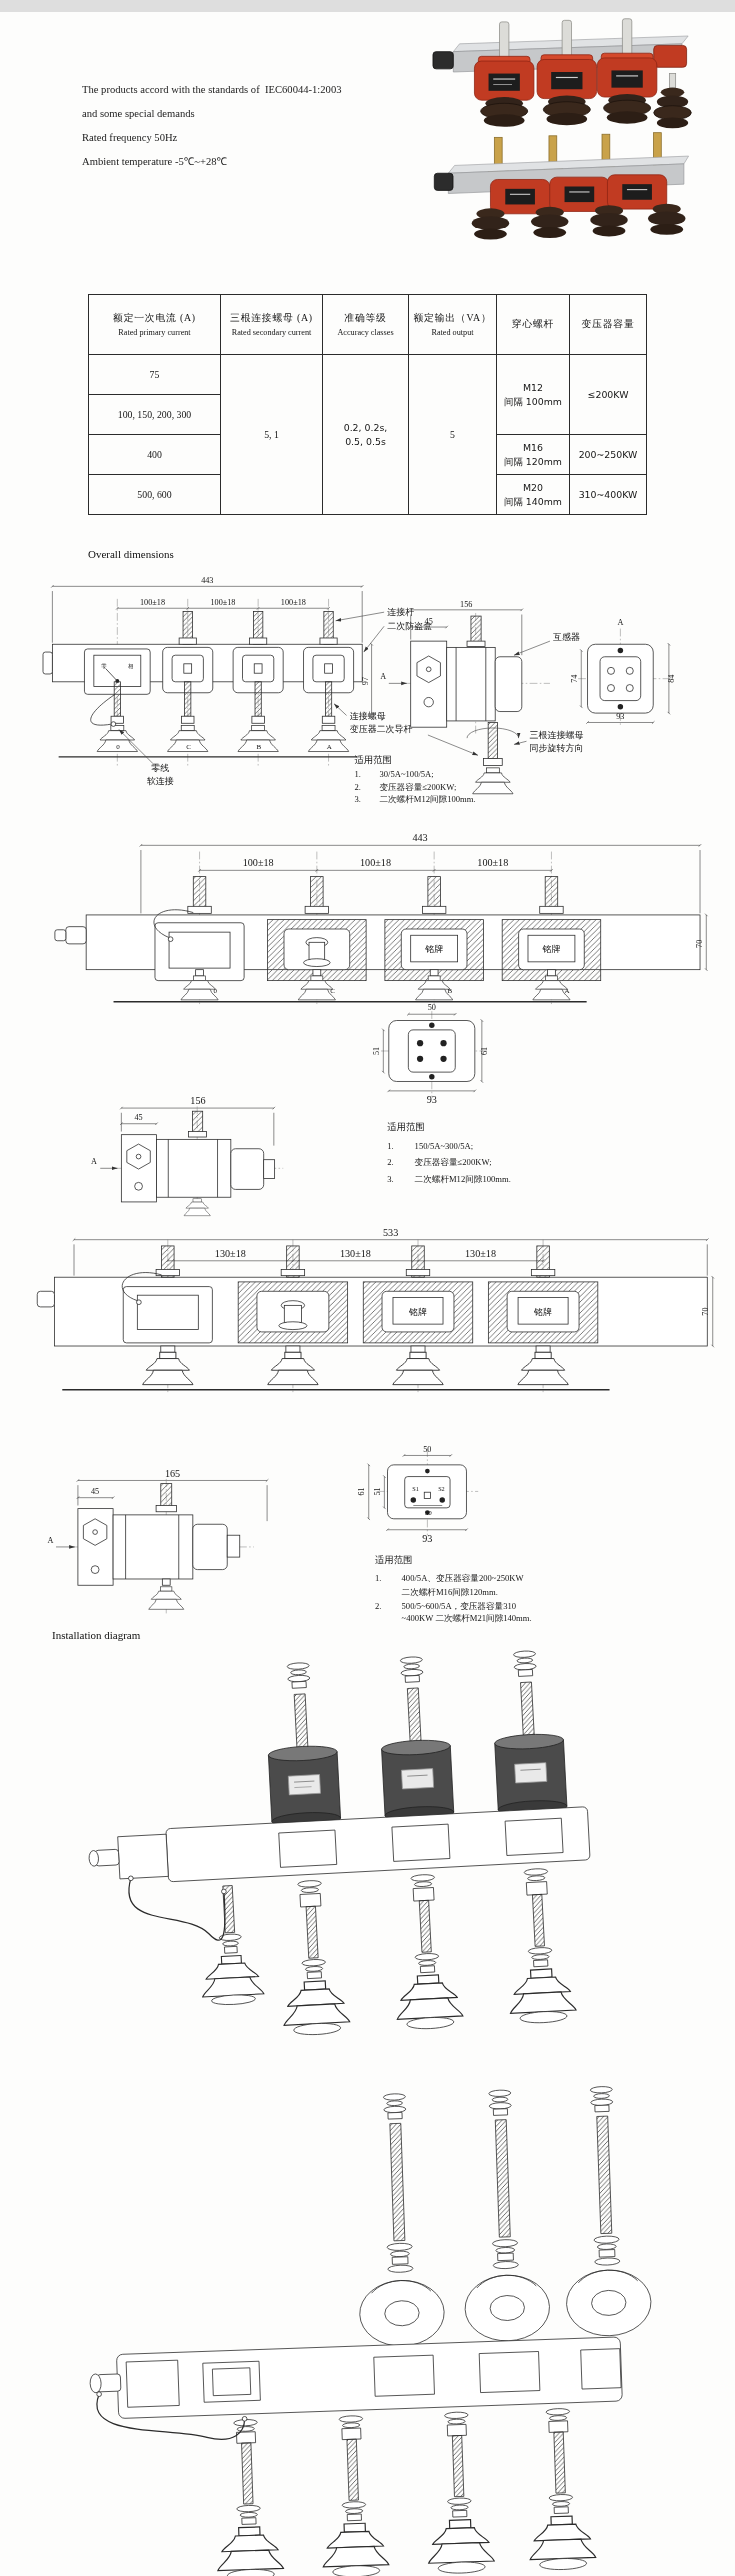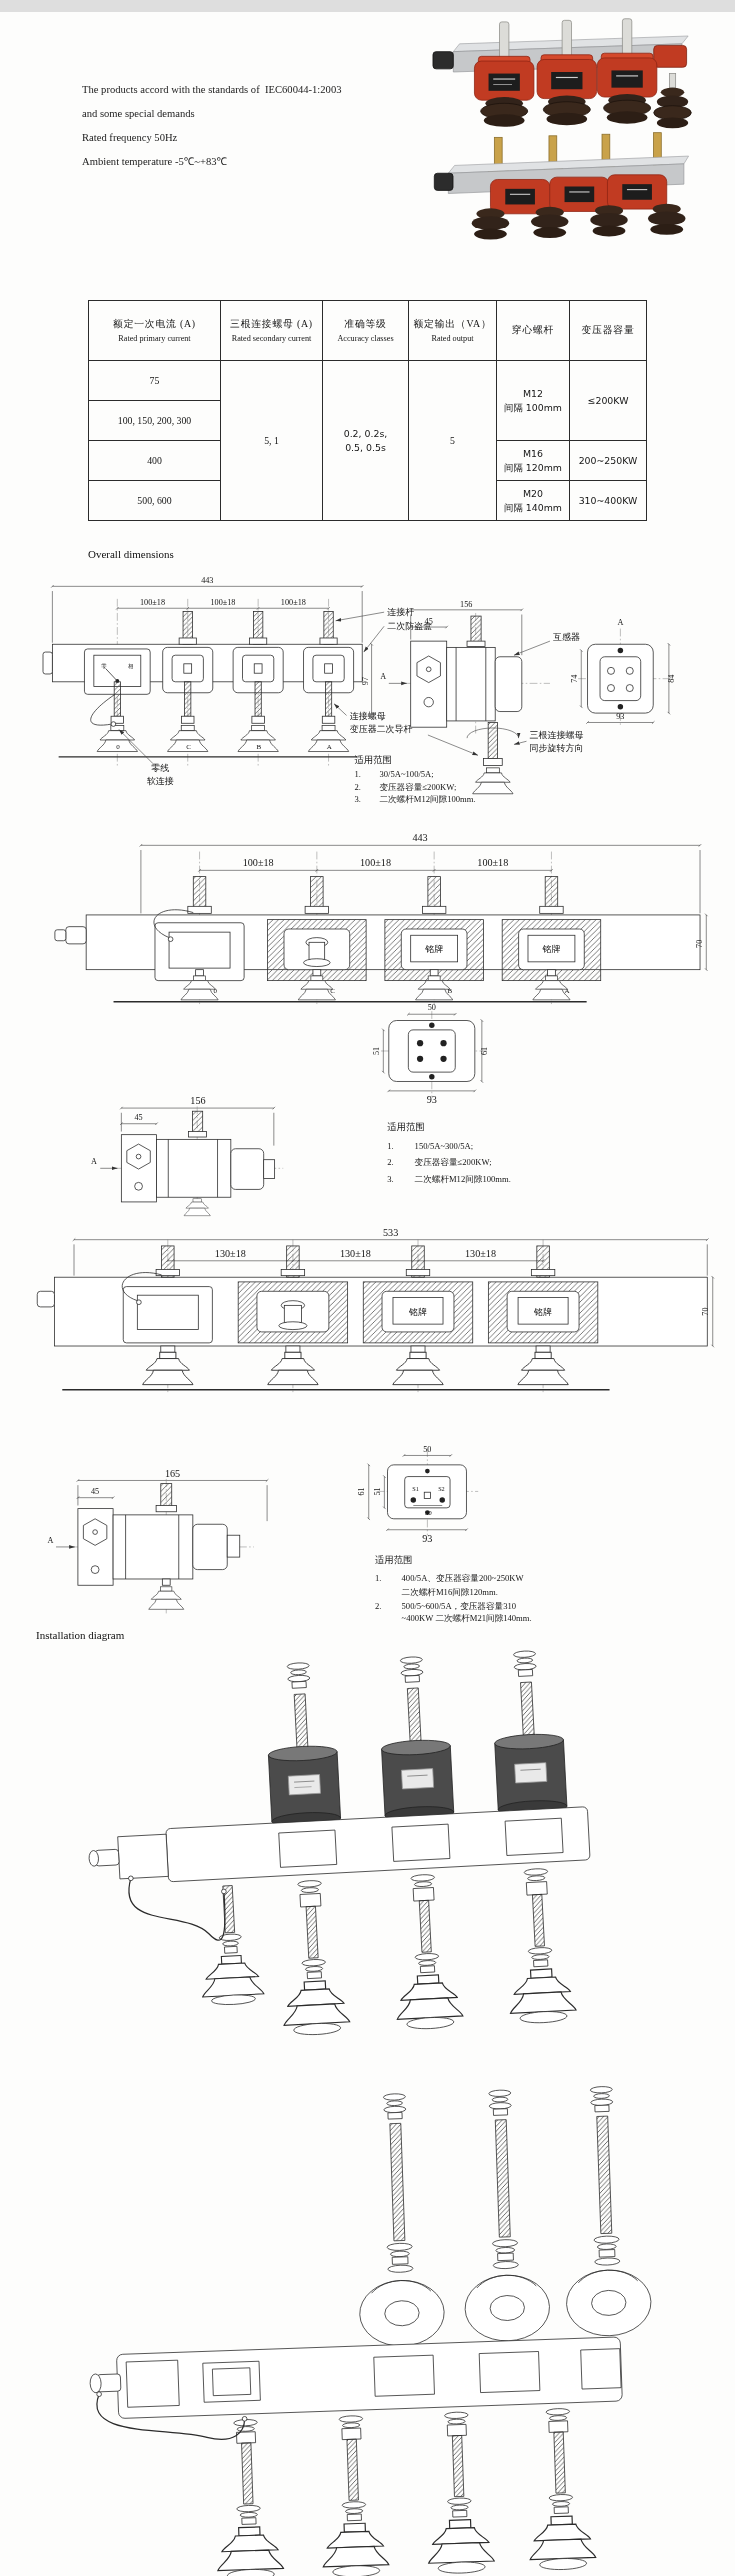--- a/index.html
+++ b/index.html
@@ -33,21 +33,21 @@
 </style>
 </head>
 <body>
 
 <div class="page">
 
   <div class="abs intro" style="left:82px;top:66px;width:375px">
     <div>The products accord with the standards of  IEC60044-1:2003</div>
     <div>and some special demands</div>
     <div>Rated frequency 50Hz</div>
-    <div>Ambient temperature -5℃~+83℃</div>
+    <div>Ambient temperature -5℃~+28℃</div>
   </div>
 
   <svg width="274" height="116" viewBox="0 0 350 148" style="left:422px;top:1.6px">
     <polygon points="40,48 48,38 340,28 332,38" fill="#e0e2e4" stroke="#9b9da0" stroke-width=".8"></polygon>
     <polygon points="40,48 332,38 332,64 40,74" fill="#c6c8ca" stroke="#8f9194" stroke-width=".8"></polygon>
     <rect x="296" y="40" width="42" height="28" rx="5" stroke="#7e2010" fill="#c13b22"></rect>
     <rect x="14" y="48" width="26" height="22" rx="4" fill="#2c2c2c" stroke="#111"></rect>
     <g>
       <g transform="translate(105,0)">
         <rect x="-6" y="10" width="12" height="48" rx="3" fill="#dcdcd8" stroke="#8f8f8b"></rect>
@@ -146,21 +146,21 @@
           <ellipse cx="0" cy="136" rx="21" ry="7" fill="#2c1e15"></ellipse>
         </g>
       <g transform="translate(308,-6)">
           <ellipse cx="0" cy="110" rx="18" ry="7" fill="#3a281c"></ellipse>
           <ellipse cx="0" cy="122" rx="24" ry="9" fill="#32231a"></ellipse>
           <ellipse cx="0" cy="136" rx="21" ry="7" fill="#2c1e15"></ellipse>
         </g>
     </g>
   </svg>
 
-  <div class="abs" style="left:88px;top:288px">
+  <div class="abs" style="left:88px;top:282px">
     <table class="spec">
       <colgroup>
           <col style="width:132px">
           <col style="width:102px">
           <col style="width:86px">
           <col style="width:88px">
           <col style="width:73px">
           <col style="width:77px">
         </colgroup>
       <tbody>
@@ -654,21 +654,21 @@
       <text x="440" y="444" class="sct">适用范围</text>
       <text x="440" y="466" class="scl">1.</text>
       <text x="474" y="466" class="scl">400/5A、变压器容量200~250KW</text>
       <text x="474" y="484" class="scl">二次螺杆M16间隙120mm.</text>
       <text x="440" y="502" class="scl">2.</text>
       <text x="474" y="502" class="scl">500/5~600/5A，变压器容量310</text>
       <text x="474" y="518" class="scl">~400KW 二次螺杆M21间隙140mm.</text>
     </g>
   </svg>
 
-  <div class="abs h2" style="left:36px;top:1617px">Installation diagram</div>
+  <div class="abs h2" style="left:52px;top:1617px">Installation diagram</div>
 
   <svg width="594" height="426" viewBox="0 0 760 545" style="left:74px;top:1638px">
     <defs>
       <pattern id="hD" width="6" height="6" patternUnits="userSpaceOnUse">
           <path d="M0 6 L6 0" stroke="#444" stroke-width="1"></path>
         </pattern>
       <g id="bellD">
           <rect x="-9" y="0" width="18" height="7" class="lnf"></rect>
           <path d="M -12 7 C -13 13 -22 16 -24 20 L 24 20 C 22 16 13 13 12 7 Z" class="lnf"></path>
           <path d="M -16 20 C -17 27 -26 31 -28 36 L 28 36 C 26 31 17 27 16 20 Z" class="lnf"></path>

